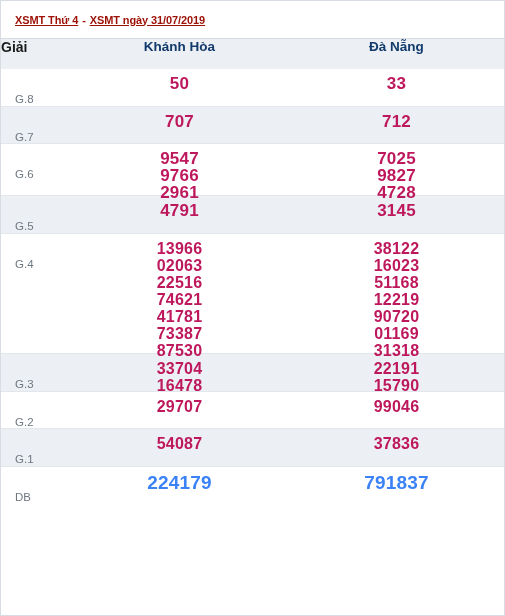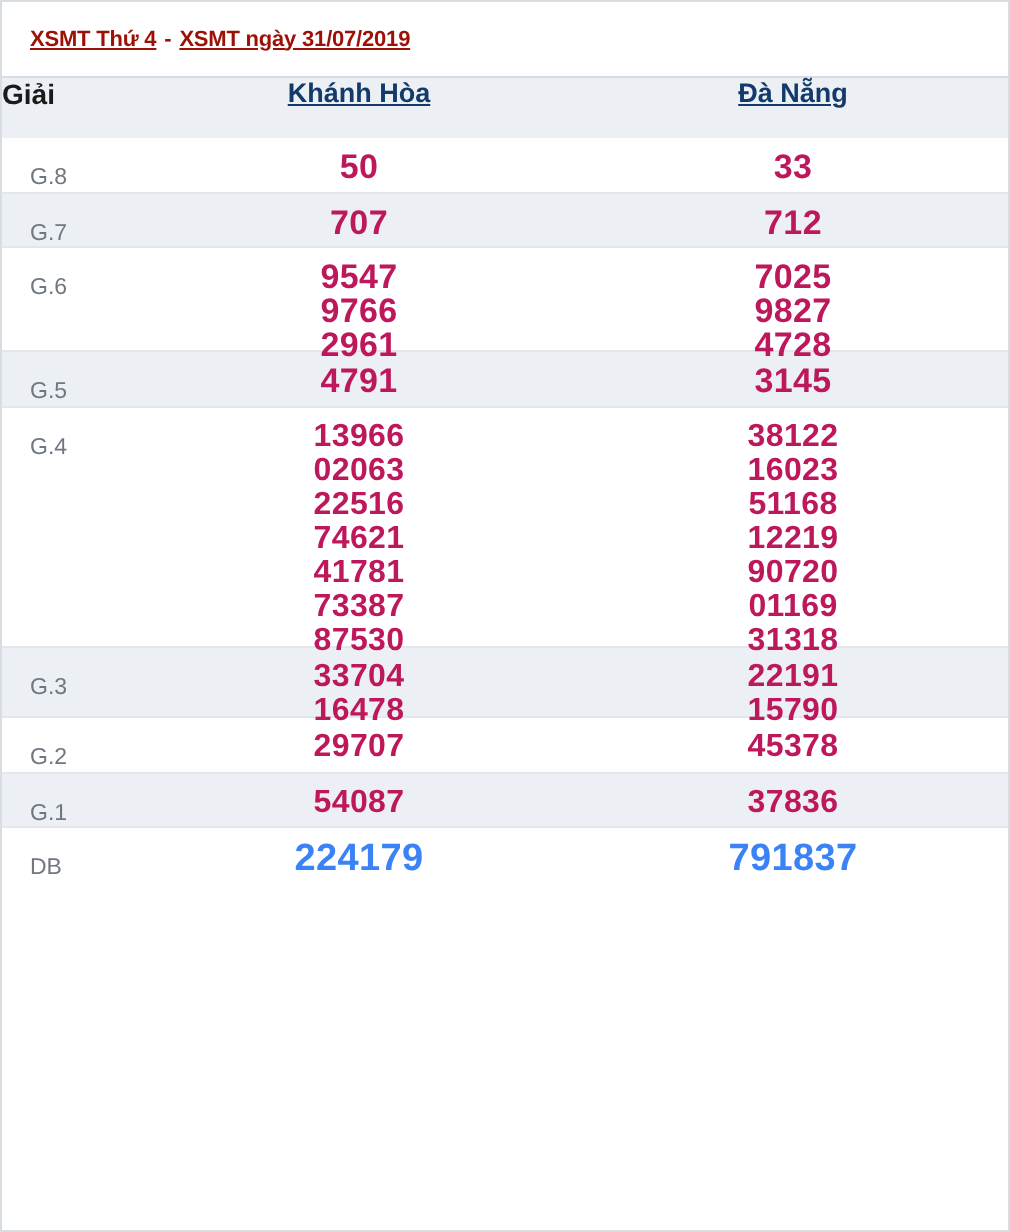--- a/index.html
+++ b/index.html
@@ -84,29 +84,28 @@
     color: #1a1a1a;
     margin-left: 19px;
   }
   th.prov-head {
     text-align: center;
     font-size: 13.5px;
     font-weight: bold;
   }
   th.prov-head .prov-link {
     color: #123a6b;
-    text-decoration: underline;
     cursor: pointer;
   }
 
   tbody tr.row-gray > td { background: #eceff4; }
   tbody tr.row-white > td { background: #ffffff; }
 
   tbody td.prize-cell {
-    padding: 14px 0 0 14px;
+    padding: 24px 0 0 14px;
     font-size: 11.5px;
     color: #6f7780;
     text-align: left;
     line-height: 1.1;
   }
 
   tbody td.num-cell {
     text-align: center;
     padding: 0;
   }
@@ -231,21 +230,21 @@
             <div class="num-line small">22191</div>
             <div class="num-line small">15790</div>
           </td>
         </tr>
         <tr class="row-white sep-top">
           <td class="prize-cell">G.2</td>
           <td class="num-cell sep-l">
             <div class="num-line small">29707</div>
           </td>
           <td class="num-cell sep-l">
-            <div class="num-line small">45378</div>
+            <div class="num-line small">99046</div>
           </td>
         </tr>
         <tr class="row-gray sep-top">
           <td class="prize-cell">G.1</td>
           <td class="num-cell sep-l">
             <div class="num-line small">54087</div>
           </td>
           <td class="num-cell sep-l">
             <div class="num-line small">37836</div>
           </td>

